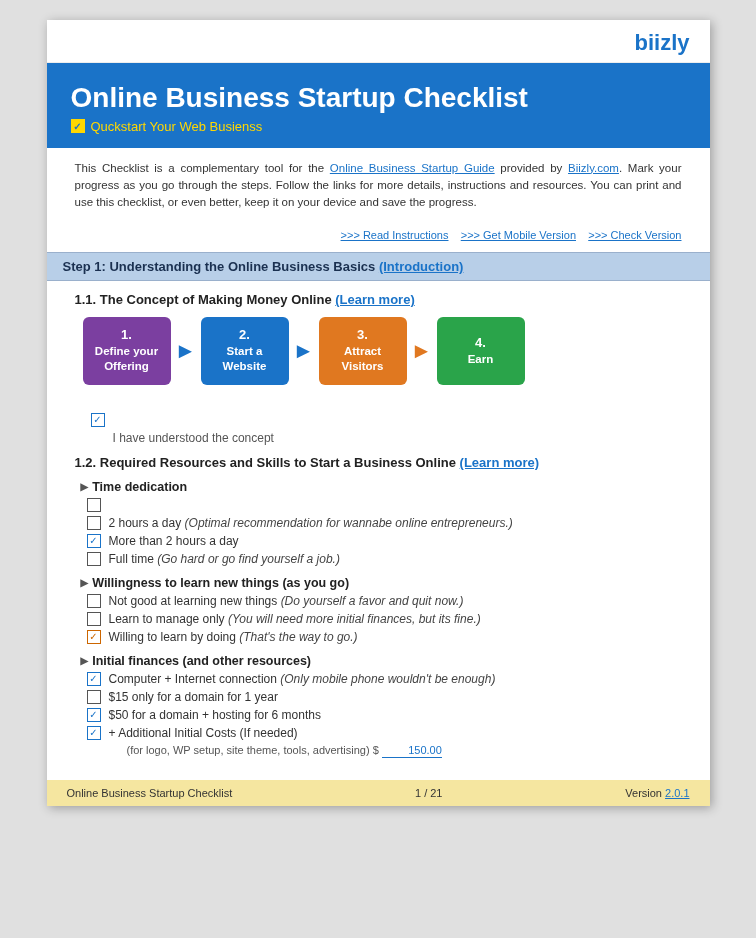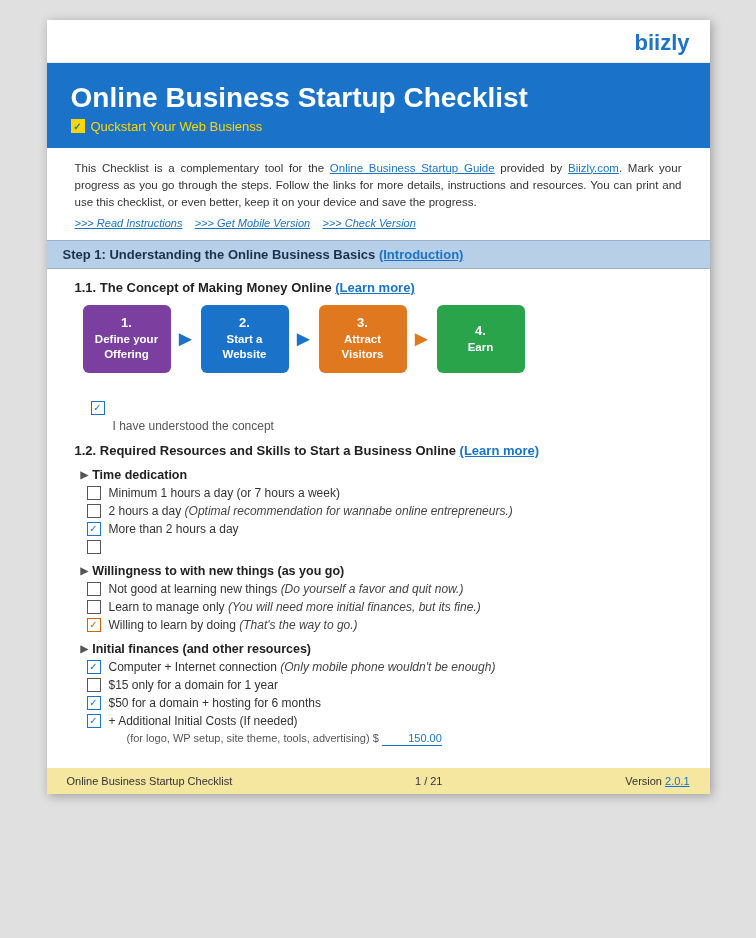--- a/index.html
+++ b/index.html
@@ -67,25 +67,24 @@
     
     .intro-section {
       padding: 12px 28px 8px 28px;
       font-size: 11.5px;
       color: #333;
       line-height: 1.5;
       text-align: justify;
       border-radius: 6px;
     }
     .intro-section .links-row {
-      text-align: left;
-      margin-top: 4px;
+      text-align: right;
+      margin-top: 16px;
       font-size: 11px;
       color: #555;
-      font-style: italic;
     }
     .link-blue {
       color: #1a73c8;
       text-decoration: underline;
       cursor: pointer;
     }
     
     .step-header {
       background: #b8cfe8;
       padding: 6px 16px;
@@ -290,37 +289,37 @@
       <span>1.2. Required Resources and Skills to Start a Business Online</span>
       <a class="link-blue"> (Learn more)</a>
     </div>
 
     <div class="subsection-heading">
       <span class="triangle">▶</span>
       <span>Time dedication</span>
     </div>
     <div class="checkbox-row">
       <div class="cb"></div>
-      <span>Minimum 1 hours a day (or 7 hours a week)</span>
     </div>
     <div class="checkbox-row">
       <div class="cb"></div>
       <span>2 hours a day <span class="italic-note">(Optimal recommendation for wannabe online entrepreneurs.)</span></span>
     </div>
     <div class="checkbox-row">
       <div class="cb checked">✓</div>
       <span>More than 2 hours a day</span>
     </div>
     <div class="checkbox-row">
       <div class="cb"></div>
+      <span>Full time <span class="italic-note">(Go hard or go find yourself a job.)</span></span>
     </div>
 
     <div class="subsection-heading">
       <span class="triangle">▶</span>
-      <span>Willingness to with new things (as you go)</span>
+      <span>Willingness to learn new things (as you go)</span>
     </div>
     <div class="checkbox-row">
       <div class="cb"></div>
       <span>Not good at learning new things <span class="italic-note">(Do yourself a favor and quit now.)</span></span>
     </div>
     <div class="checkbox-row">
       <div class="cb"></div>
       <span>Learn to manage only <span class="italic-note">(You will need more initial finances, but its fine.)</span></span>
     </div>
     <div class="checkbox-row">

